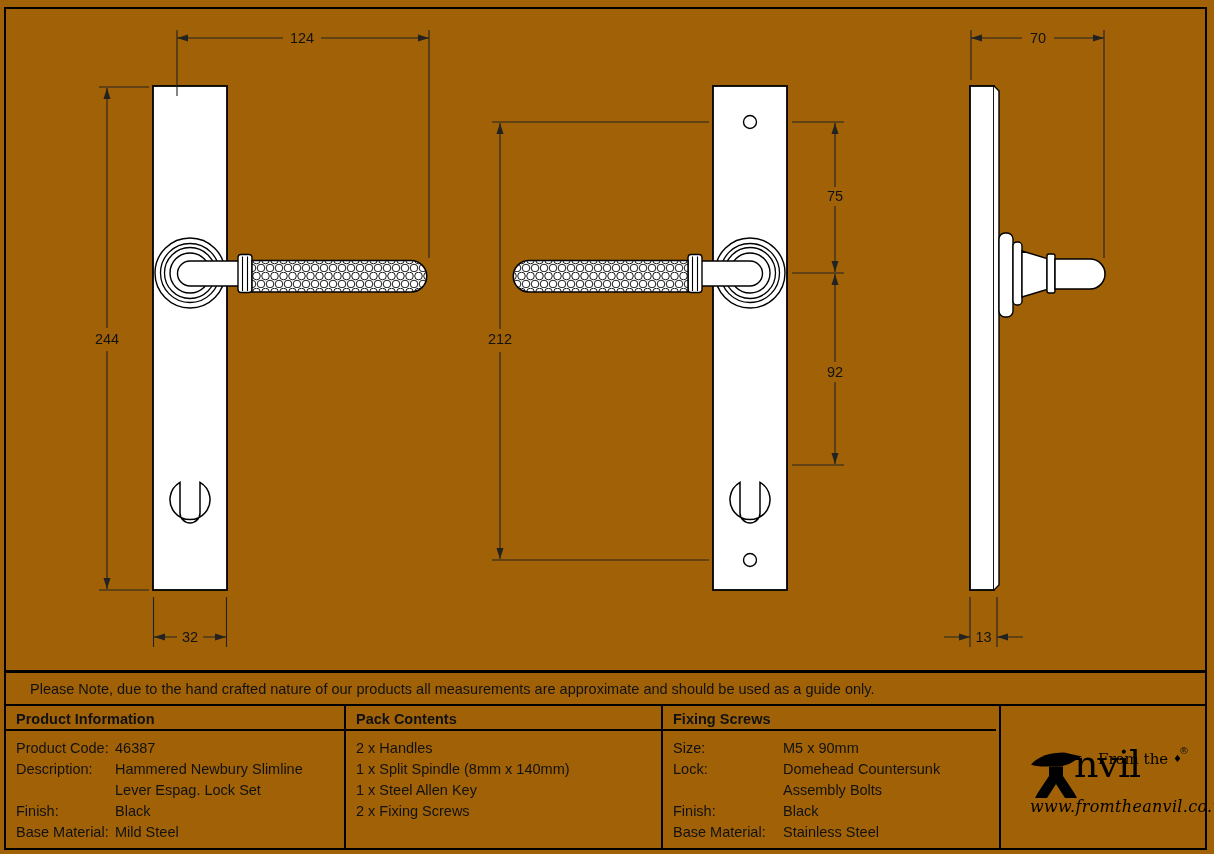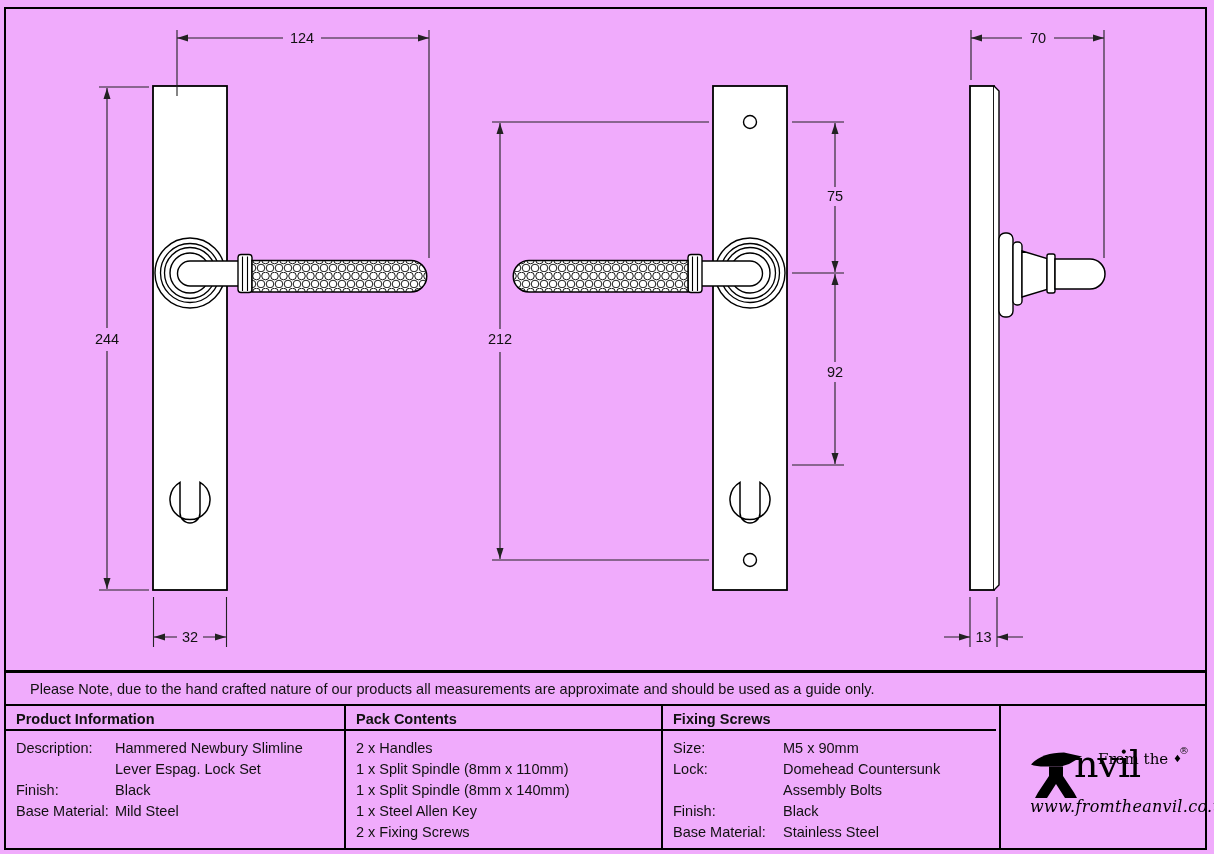--- a/index.html
+++ b/index.html
@@ -1,17 +1,17 @@
 <!DOCTYPE html>
 <html><head>
 <meta charset="utf-8">
 <style>
   html,body { margin:0; padding:0; background:#e8e8e8; }
   .sheet {
-    position:relative; width:1214px; height:854px; background:#f0abfc;
+    position:relative; width:1214px; height:854px; background:#a16207;
     font-family:"Liberation Sans", sans-serif; color:#111;
     overflow:hidden;
   }
   .sheet * { box-sizing:border-box; }
   svg text { font-family:"Liberation Sans", sans-serif; fill:#111; }
 
   .frame {
     position:absolute; left:4px; top:7px; width:1203px; height:843px;
     border:2.5px solid #000; pointer-events:none;
   }
@@ -180,41 +180,44 @@
   <div class="frame"></div>
 
   
   <div class="th" style="left:16px">Product Information</div>
   <div class="th" style="left:356px">Pack Contents</div>
   <div class="th" style="left:673px">Fixing Screws</div>
 
   
   <div class="tbody" style="left:16px">
     <div class="trow">
+      <span class="tlabel w1">Product Code:</span>
+      <span>46387</span>
+    </div>
+    <div class="trow">
       <span class="tlabel w1">Description:</span>
       <span>Hammered Newbury Slimline</span>
     </div>
     <div class="trow">
       <span class="tlabel w1"></span>
       <span>Lever Espag. Lock Set</span>
     </div>
     <div class="trow">
       <span class="tlabel w1">Finish:</span>
       <span>Black</span>
     </div>
     <div class="trow">
       <span class="tlabel w1">Base Material:</span>
       <span>Mild Steel</span>
     </div>
   </div>
 
   
   <div class="tbody" style="left:356px">
     <div>2 x Handles</div>
-    <div>1 x Split Spindle (8mm x 110mm)</div>
     <div>1 x Split Spindle (8mm x 140mm)</div>
     <div>1 x Steel Allen Key</div>
     <div>2 x Fixing Screws</div>
   </div>
 
   
   <div class="tbody" style="left:673px">
     <div class="trow">
       <span class="tlabel w3">Size:</span>
       <span>M5 x 90mm</span>

